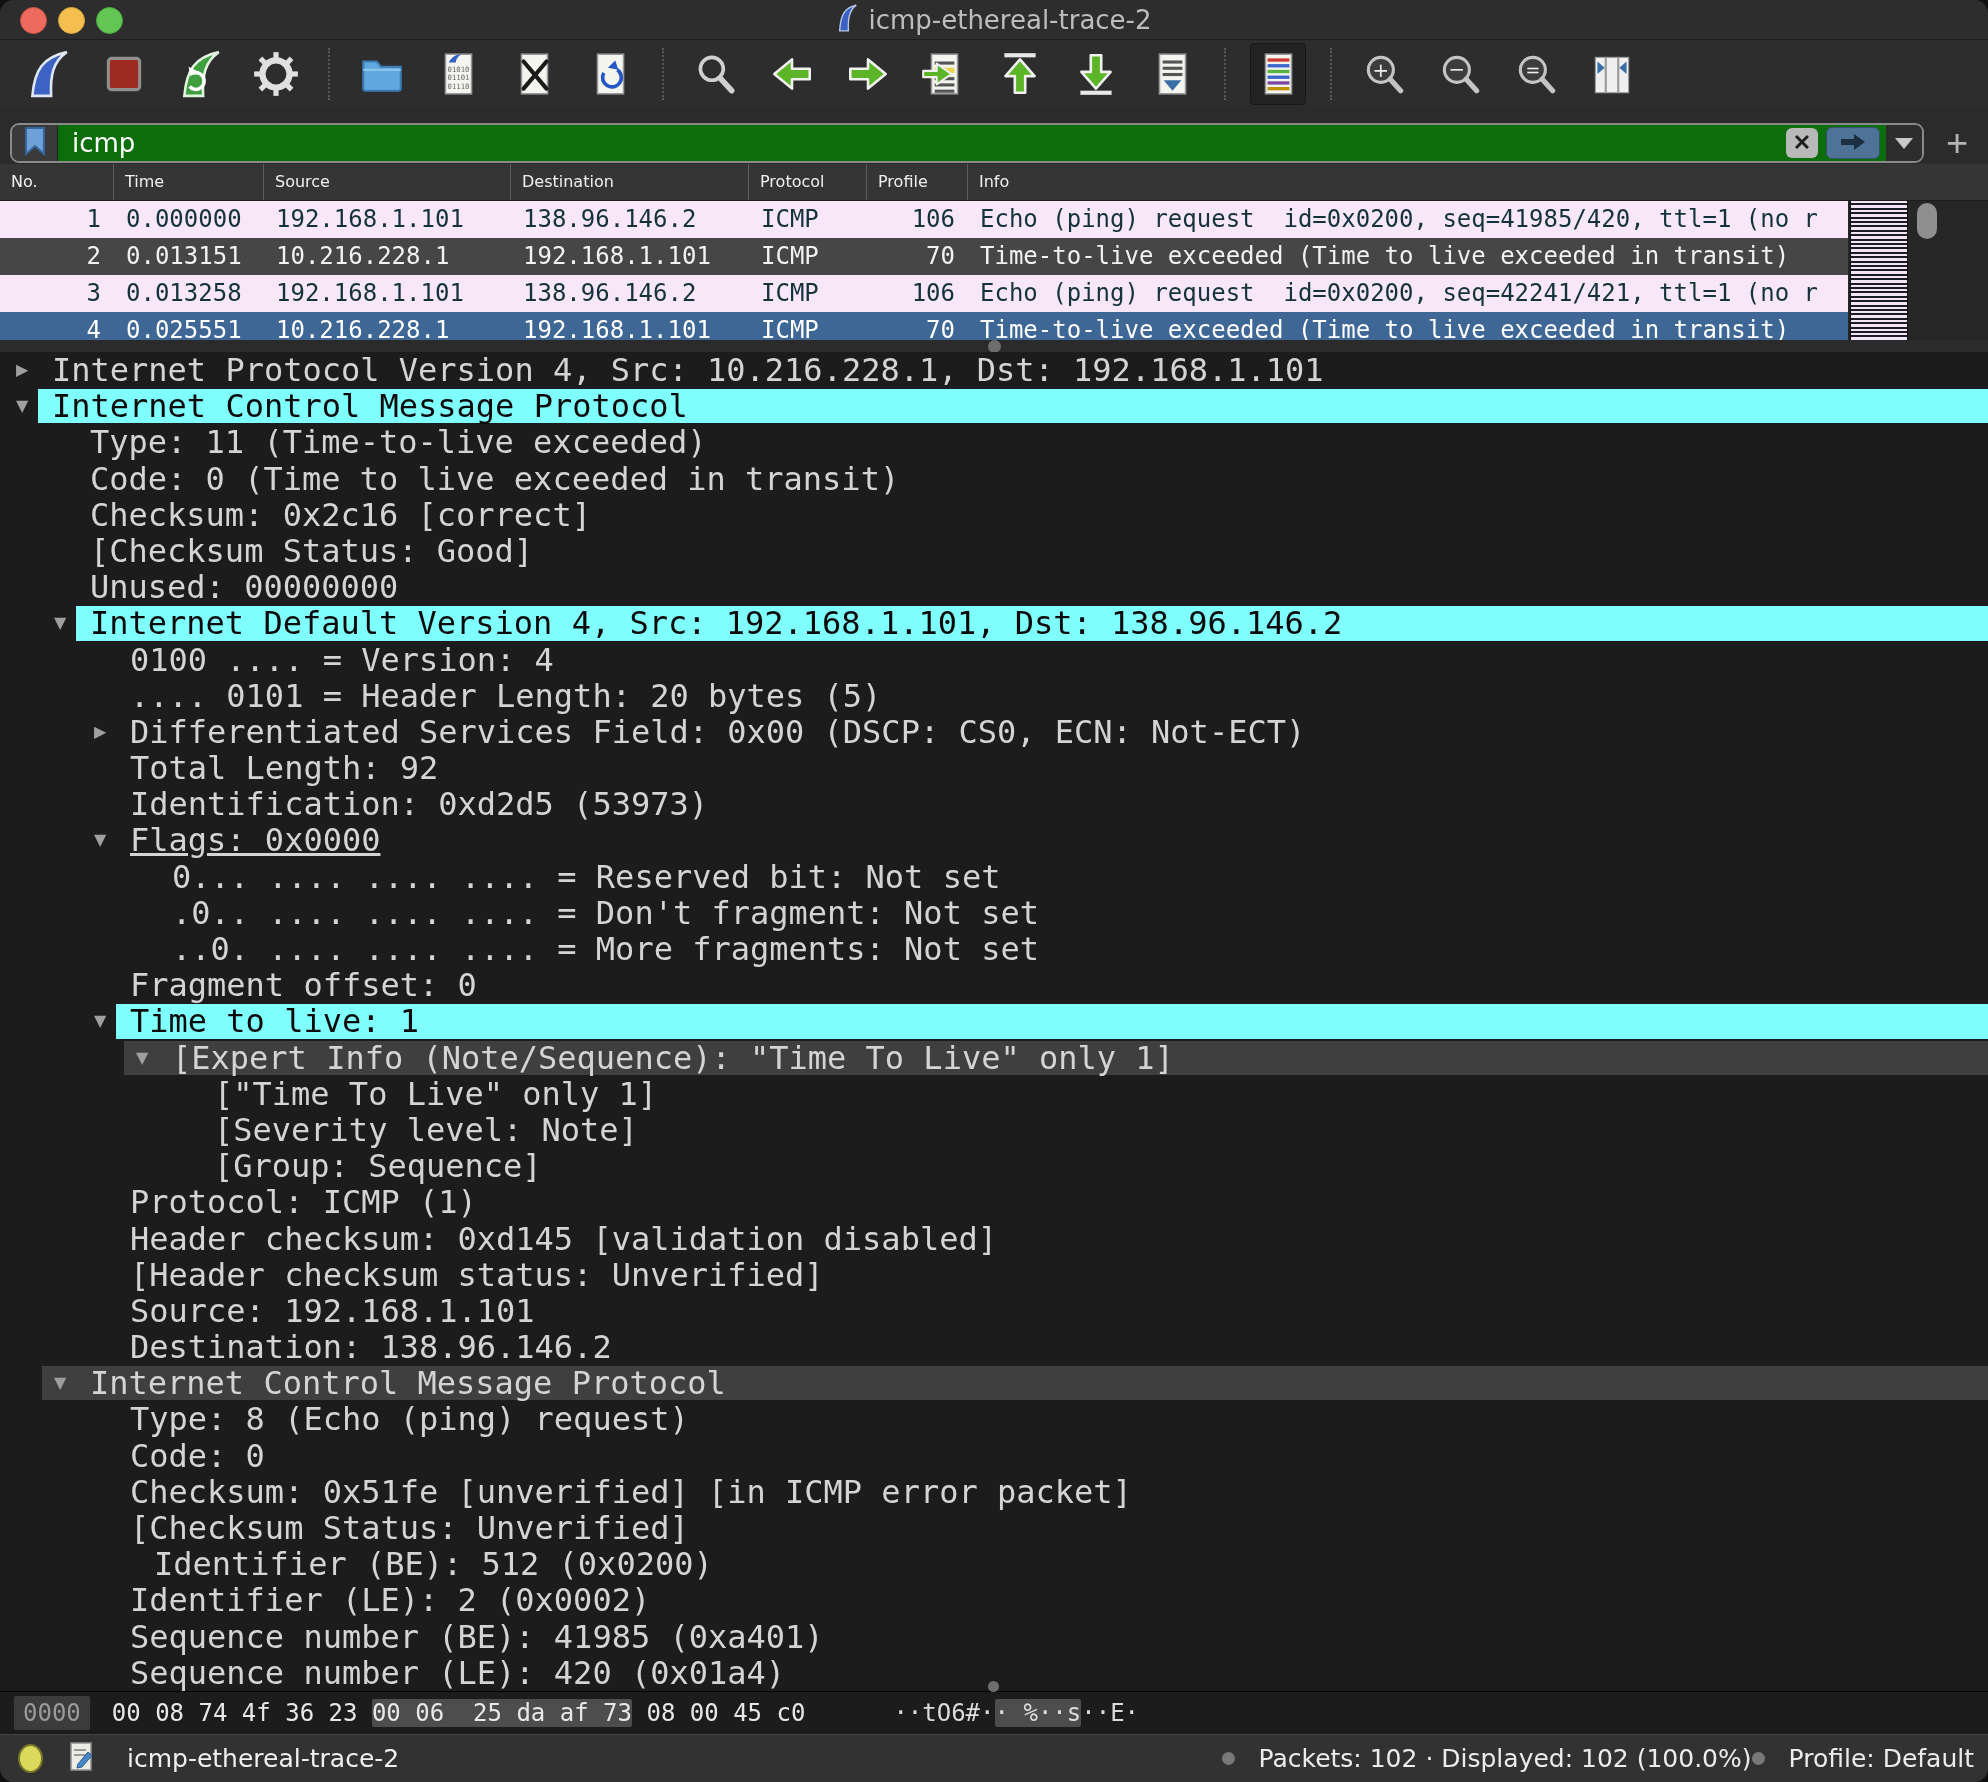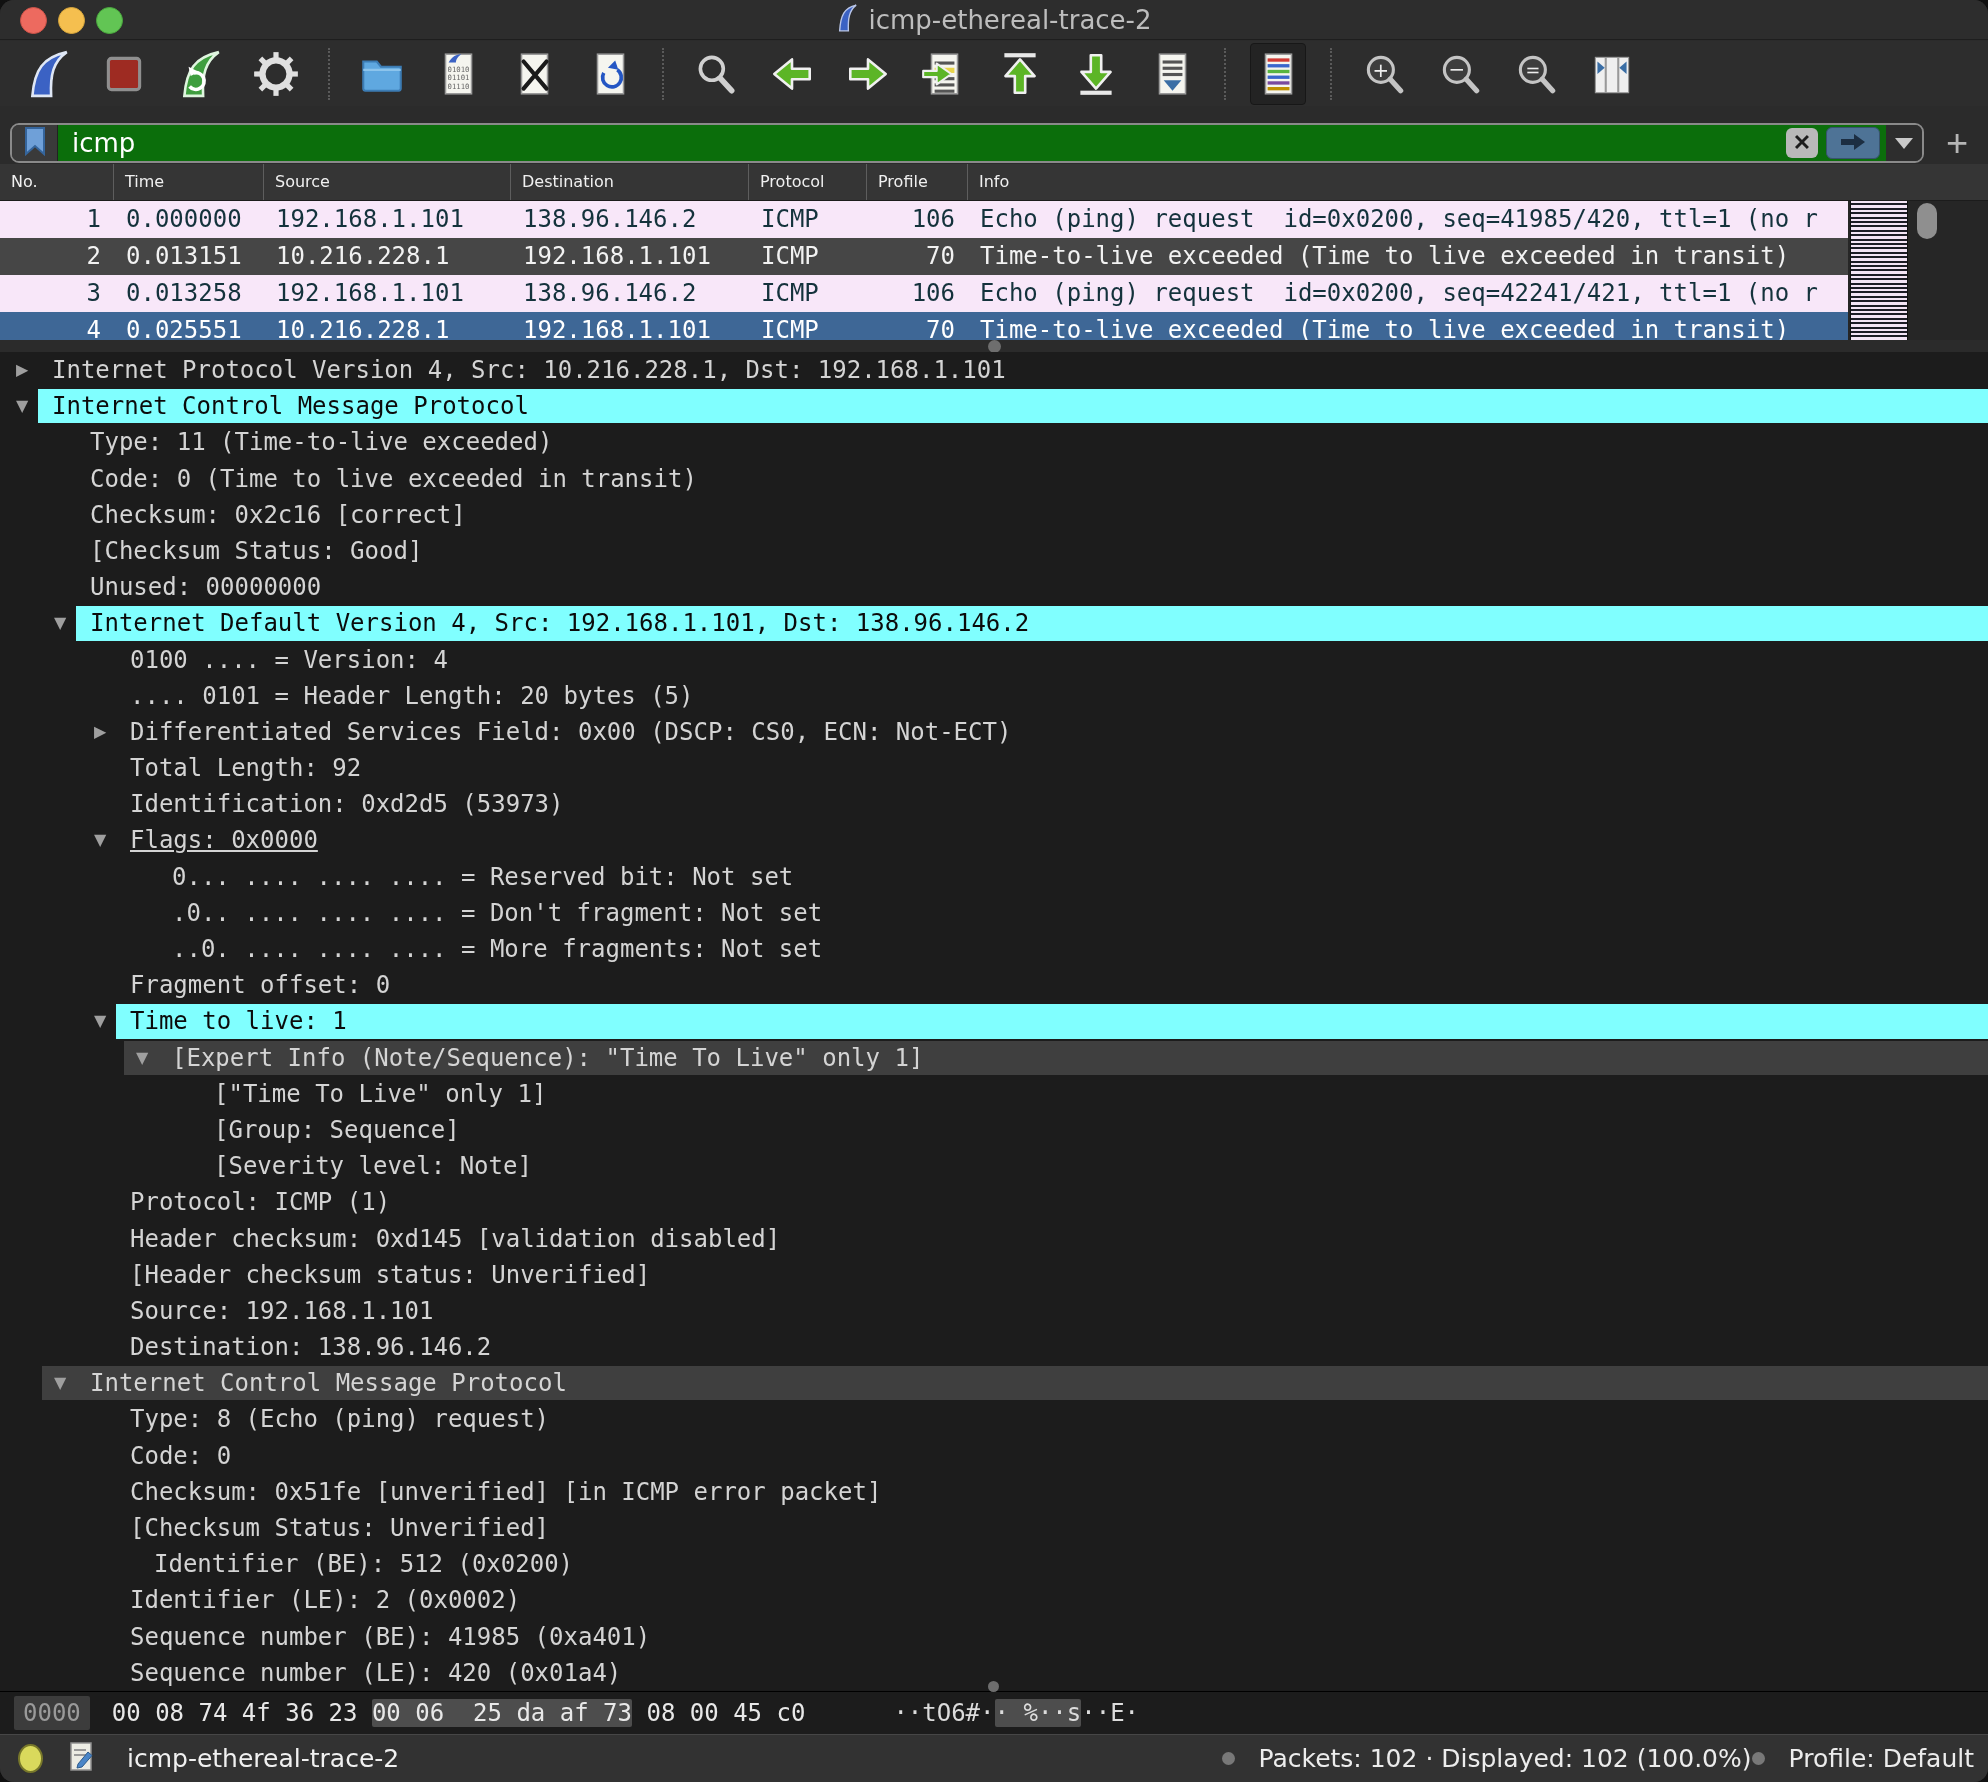--- a/index.html
+++ b/index.html
@@ -68,21 +68,21 @@
   .splitter{position:absolute;left:0;width:100%;background:#2b2b2b;}
   .split-dot{position:absolute;left:988px;width:13px;height:13px;border-radius:50%;background:#6e6e6e;}
 
   
   #details{position:absolute;left:0;top:352px;width:100%;height:1339px;background:#1c1c1c;overflow:hidden;}
   .d-row{position:relative;height:36.2px;}
   .d-band{position:absolute;top:1px;bottom:1px;right:0;}
   .d-band.cyan{background:var(--cyan);}
   .d-band.gray{background:#3f3f3f;}
   .d-exp{position:absolute;top:0;font-size:16px;line-height:36.2px;color:#9f9f9f;}
-  .d-text{position:absolute;top:0;font-family:"DejaVu Sans Mono",monospace;font-size:24px;
+  .d-text{position:absolute;top:0;font-family:"DejaVu Sans Mono",monospace;font-size:32px;
     line-height:36.2px;color:#d4d4d4;white-space:pre;}
   .d-text.on-cyan{color:#0b0b0b;}
 
   
   #hexpane{position:absolute;left:0;top:1691px;width:100%;height:43px;background:#1c1c1c;
     border-top:1px solid #000;display:flex;align-items:center;
     font-family:"DejaVu Sans Mono",monospace;font-size:24px;color:#e8e8e8;white-space:pre;}
   #hx-offset{margin-left:14px;padding:3px 9px;background:#3c3c3c;color:#9a9a9a;border-radius:2px;}
   #hx-bytes{margin-left:22px;}
   .hx-hl{background:#4d4d4d;border-radius:2px;}
@@ -425,24 +425,24 @@
       </div>
       <div class="d-row">
         <span class="d-band gray" style="left: 124px;"></span>
         <span class="d-exp" style="left: 136px;">▼</span>
         <span class="d-text" style="left: 172px;">[Expert Info (Note/Sequence): "Time To Live" only 1]</span>
       </div>
       <div class="d-row">
         <span class="d-text" style="left: 214px;">["Time To Live" only 1]</span>
       </div>
       <div class="d-row">
+        <span class="d-text" style="left: 214px;">[Severity level: Note]</span>
+      </div>
+      <div class="d-row">
         <span class="d-text" style="left: 214px;">[Group: Sequence]</span>
-      </div>
-      <div class="d-row">
-        <span class="d-text" style="left: 214px;">[Severity level: Note]</span>
       </div>
       <div class="d-row">
         <span class="d-text" style="left: 130px;">Protocol: ICMP (1)</span>
       </div>
       <div class="d-row">
         <span class="d-text" style="left: 130px;">Header checksum: 0xd145 [validation disabled]</span>
       </div>
       <div class="d-row">
         <span class="d-text" style="left: 130px;">[Header checksum status: Unverified]</span>
       </div>

